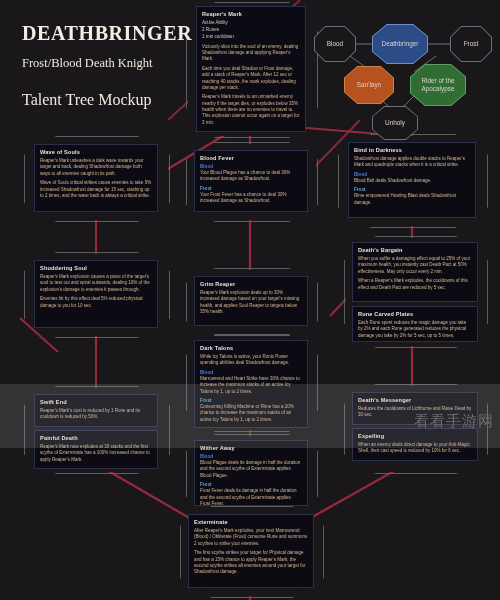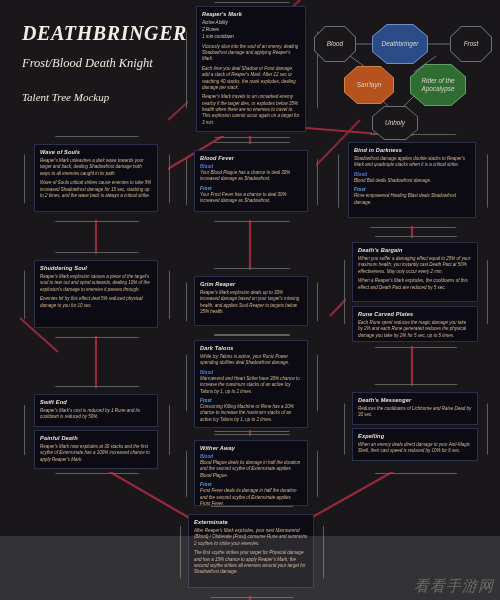--- a/index.html
+++ b/index.html
@@ -3,35 +3,35 @@
 <meta charset="utf-8">
 <style>
   html,body{margin:0;padding:0;}
   body{
     width:500px;height:600px;
     background:#19171a;
     font-family:"Liberation Sans", sans-serif;
     overflow:hidden;
     position:relative;
   }
-  #stage{position:absolute;inset:0;width:500px;height:600px;font-style:italic;}
+  #stage{position:absolute;inset:0;width:500px;height:448px;}
   svg#links{position:absolute;left:0;top:0;width:500px;height:600px;}
 
   
   .title-wrap{position:absolute;left:22px;top:22px;z-index:5;}
   .title-main{
     color:#f2eee6;font-size:20px;letter-spacing:.6px;
     font-family:"Liberation Serif", serif;font-weight:700;
   }
   .title-sub{
     color:#efeade;font-size:12.5px;margin-top:11px;
     font-family:"Liberation Serif", serif;
   }
   .title-mock{
-    color:#efeade;font-size:11px;margin-top:20px;
+    color:#efeade;font-size:16px;margin-top:20px;
     font-family:"Liberation Serif", serif;
   }
 
   
   .spec{
     position:absolute;z-index:6;
     display:flex;align-items:center;justify-content:center;
     text-align:center;
     color:#d9d5cc;font-size:6.4px;line-height:1.25;
     clip-path:polygon(26% 0,74% 0,100% 30%,100% 70%,74% 100%,26% 100%,0 70%,0 30%);
@@ -85,21 +85,21 @@
 
   .tt.group{padding:0;background:transparent;border:0;}
   .tt.group > .sub{
     background:#0c0b14;border:1px solid #2c2f4a;
     padding:4px 5px 5px 5px;box-sizing:border-box;
   }
   .tt.group > .sub + .sub{margin-top:3px;}
 
   
   .wm{
-    position:absolute;right:6px;bottom:4px;z-index:20;
+    position:absolute;right:6px;bottom:17px;z-index:20;
     color:#6d6d6d;font-size:15px;letter-spacing:1px;
     font-family:"DejaVu Sans", sans-serif;
   }
   .haze{
     position:absolute;left:0;right:0;bottom:0;height:64px;z-index:15;
     background:rgba(190,190,195,0.16);
     pointer-events:none;
   }
 </style>
 </head>

